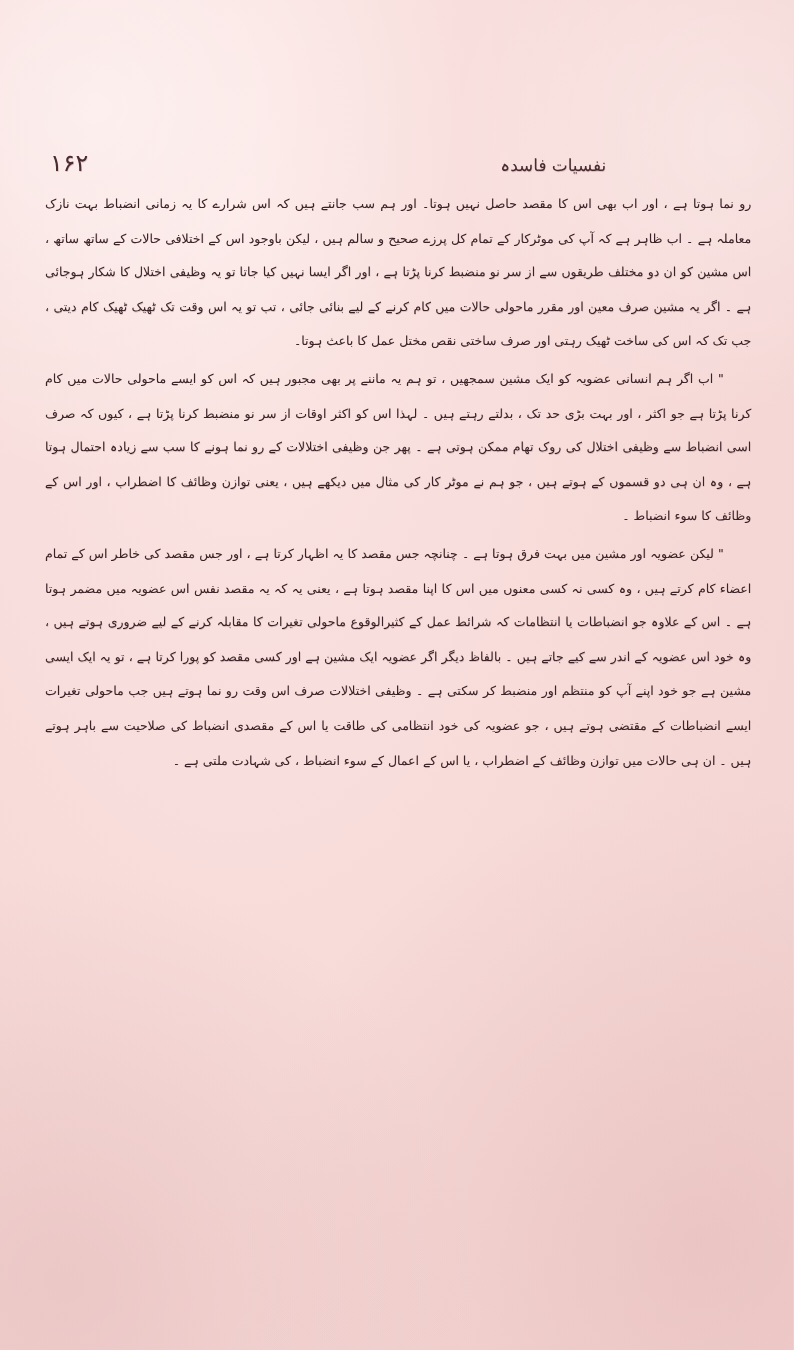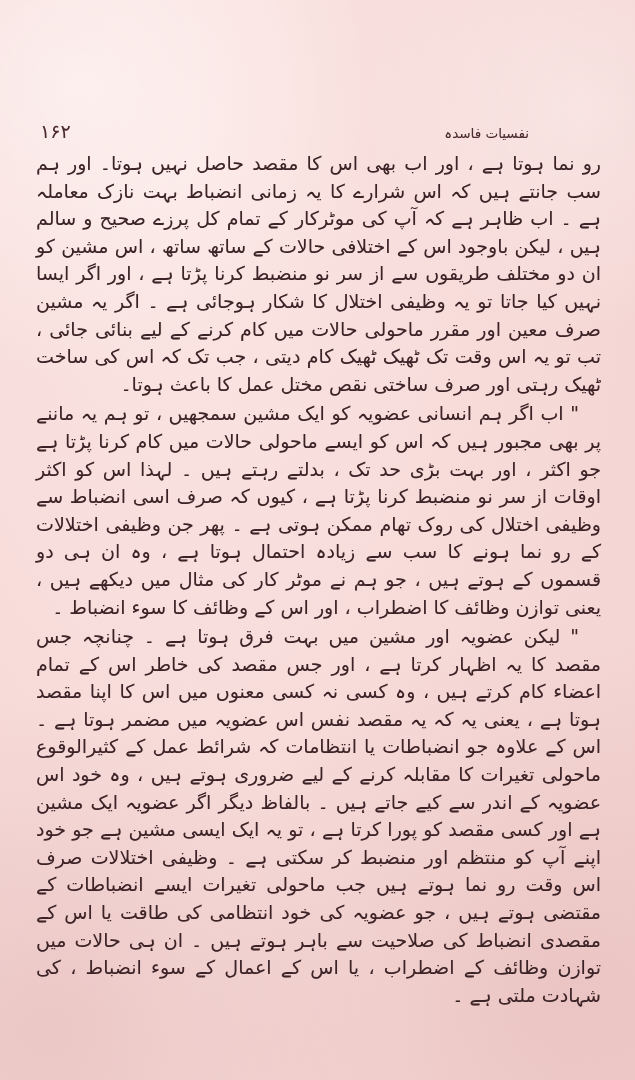--- a/index.html
+++ b/index.html
@@ -43,37 +43,37 @@
     direction: rtl;
     display: flex;
     align-items: baseline;
     justify-content: space-between;
   }
   .book-title {
     font-family: "DejaVu Sans", sans-serif;
     font-size: 13.5px;
     color: #4a2b30;
     letter-spacing: 0.5px;
-    margin-right: 72px;
+    margin-right: 116px;
   }
   .page-number {
     font-family: "DejaVu Sans", sans-serif;
     font-size: 19px;
     color: #4a2b30;
     letter-spacing: 1px;
   }
   .body-text {
     position: absolute;
     top: 150px;
     left: 36px;
     width: 565px;
     direction: rtl;
     text-align: justify;
     color: #3b2327;
-    font-size: 19px;
+    font-size: 10px;
     line-height: 27.6px;
     font-family: "DejaVu Sans", sans-serif;
   }
   .para {
     margin: 0 0 2px 0;
     text-align: justify;
     text-justify: inter-word;
   }
   .para.indent {
     text-indent: 22px;

